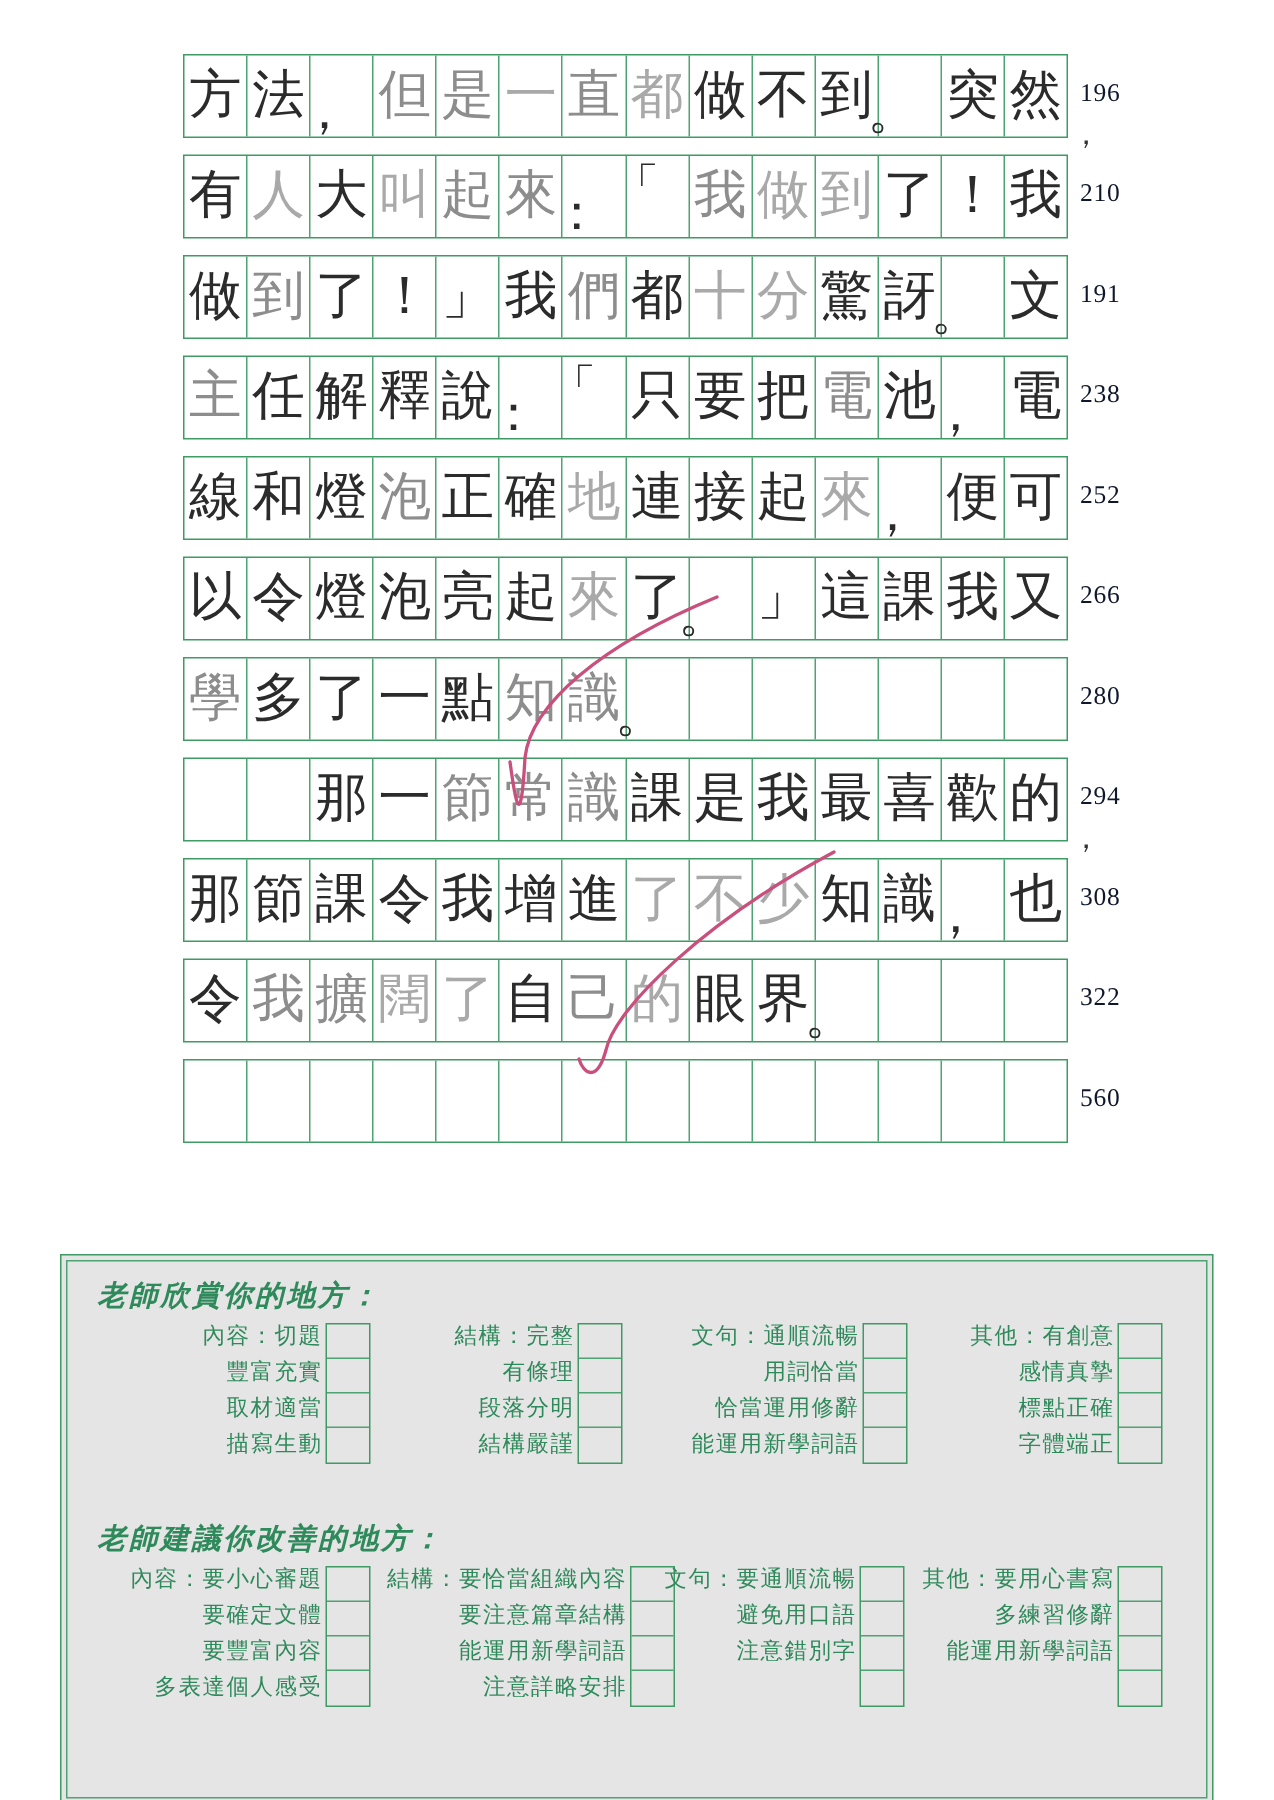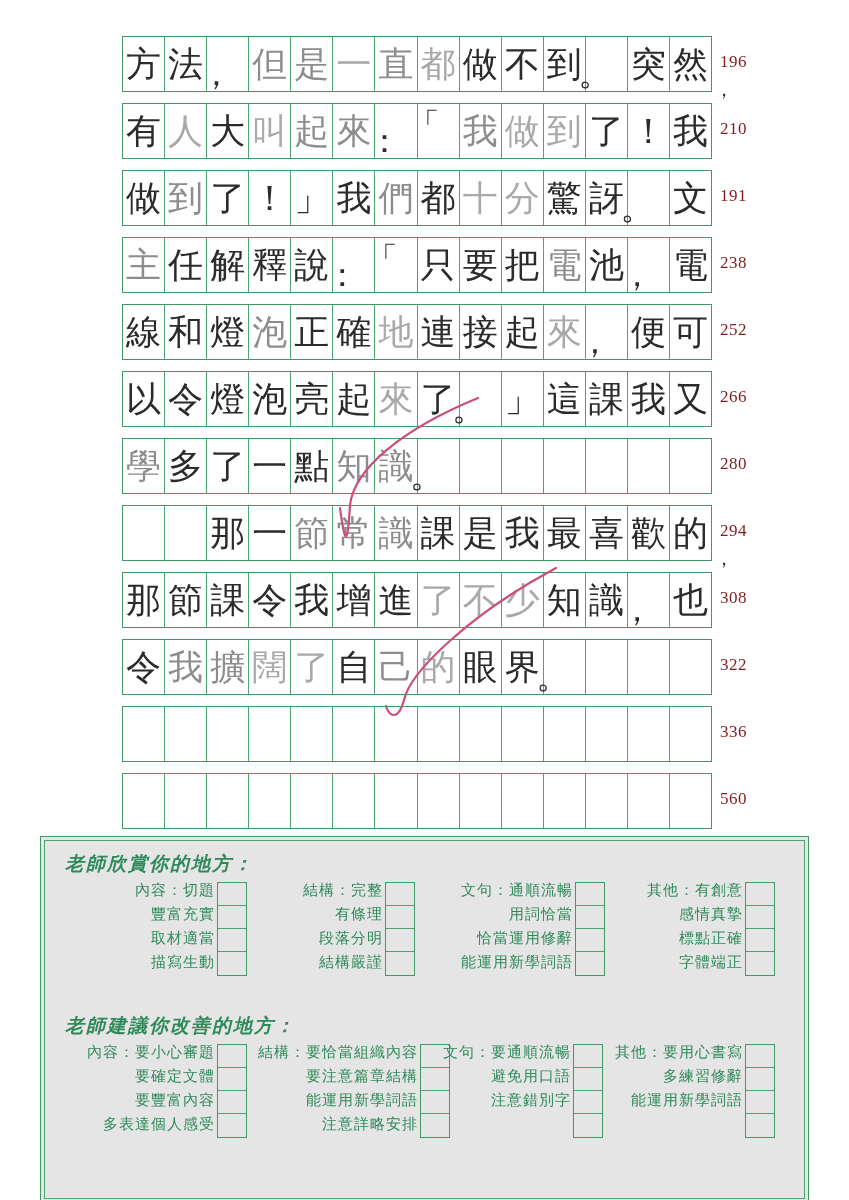--- a/index.html
+++ b/index.html
@@ -56,21 +56,21 @@
   .cell .ch.punc-open {
     transform: translate(-95%,-72%);
     font-size: 30px;
   }
   .row-num {
     position: absolute;
     left: 598px;
     top: 16px;
     font-family: "Liberation Serif", serif;
     font-size: 17px;
-    color: #7f1d1d;
+    color: #0f172a;
     letter-spacing: .5px;
   }
   .tail-mark {
     position: absolute;
     left: 592px;
     top: 40px;
     font-family: "DejaVu Serif", serif;
     font-size: 20px;
     color: #333;
   }
@@ -592,39 +592,20 @@
         <div class="cell"></div>
         <div class="cell"></div>
         <div class="cell"></div>
         <div class="cell"></div>
         <div class="cell"></div>
         <div class="cell"></div>
         <div class="cell"></div>
         <div class="cell"></div>
         <div class="cell"></div>
       </div>
-      <div class="row-num">336</div>
-    </div>
-    <div class="grid-row">
-      <div class="grid-cells">
-        <div class="cell"></div>
-        <div class="cell"></div>
-        <div class="cell"></div>
-        <div class="cell"></div>
-        <div class="cell"></div>
-        <div class="cell"></div>
-        <div class="cell"></div>
-        <div class="cell"></div>
-        <div class="cell"></div>
-        <div class="cell"></div>
-        <div class="cell"></div>
-        <div class="cell"></div>
-        <div class="cell"></div>
-        <div class="cell"></div>
-      </div>
       <div class="row-num">560</div>
     </div>
   </div>
 
 <svg id="marks" viewBox="0 0 849 1200" xmlns="http://www.w3.org/2000/svg">
     <path d="M 340 508 C 343 530, 347 560, 350 505 C 354 470, 400 430, 478 398" fill="none" stroke="#c94f7c" stroke-width="2.2" stroke-linecap="round"></path>
     <path d="M 386 706 C 389 716, 398 722, 404 700 C 410 672, 470 614, 556 568" fill="none" stroke="#c94f7c" stroke-width="2.2" stroke-linecap="round"></path>
   </svg>
 
 <div id="comment-box">

